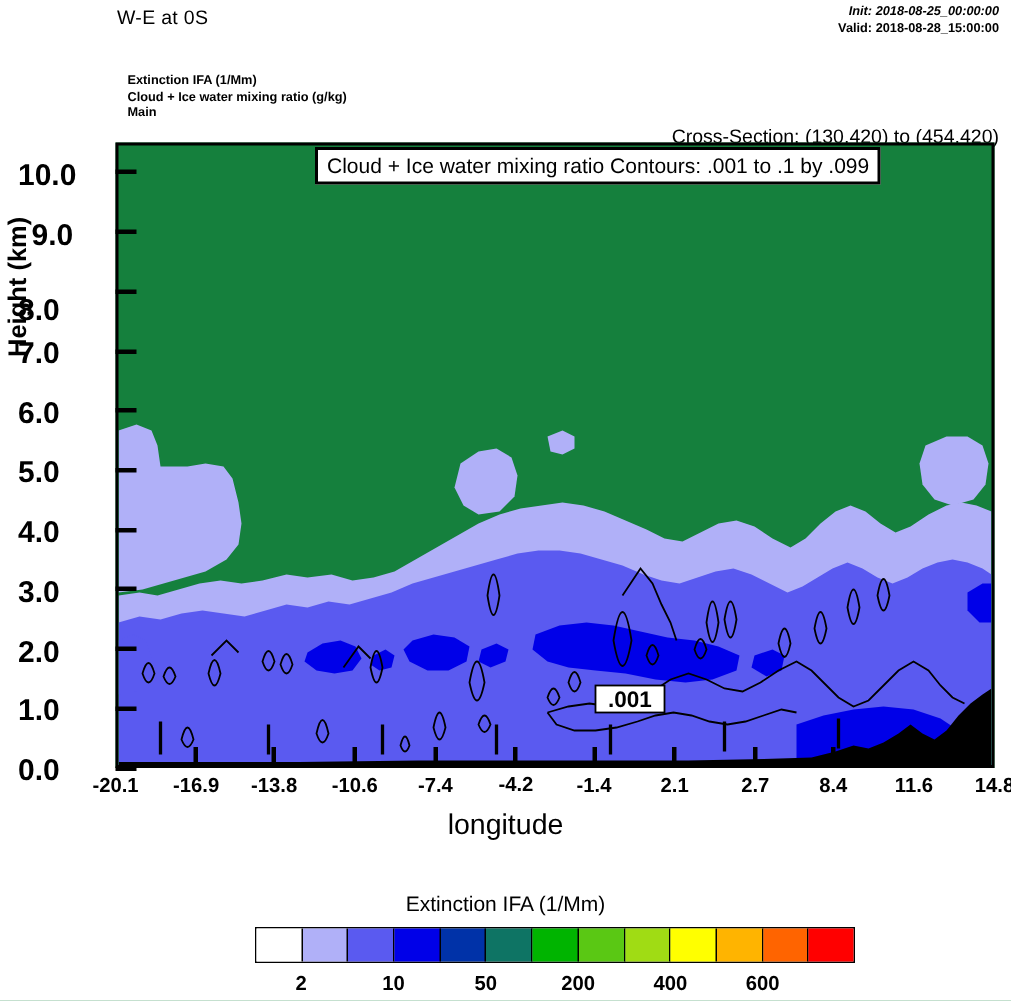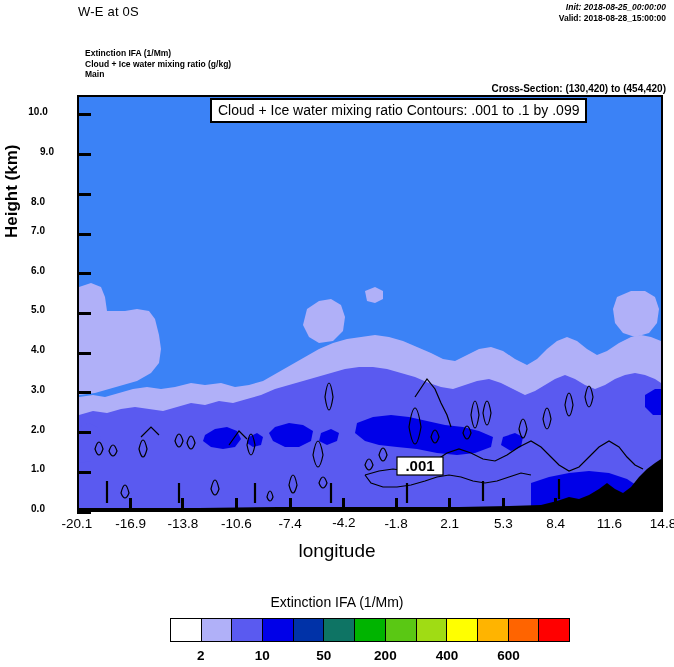--- a/index.html
+++ b/index.html
@@ -6,34 +6,34 @@
   body{width:674px;height:667px;position:relative;
        font-family:"Liberation Sans",sans-serif;color:#000;
        -webkit-font-smoothing:none;}
   .abs{position:absolute;}
 
   
   #main-title{left:78px;top:4px;font-size:13px;font-weight:normal;letter-spacing:.2px;}
   #init-time{right:8px;top:2px;font-size:8.5px;font-weight:bold;text-align:right;font-style:italic;}
   #valid-time{right:8px;top:13px;font-size:8.5px;font-weight:bold;text-align:right;}
   #field-block{left:85px;top:48px;font-size:8.5px;font-weight:bold;line-height:10.5px;}
-  #cross-section{right:8px;top:83px;font-size:10px;font-weight:bold;text-align:right;}
+  #cross-section{right:8px;top:83px;font-size:13px;font-weight:normal;text-align:right;}
 
   
   #plot-frame{left:77px;top:95px;width:586px;height:417px;
-              border:2px solid #000;box-sizing:border-box;background:#3b82f6;overflow:hidden;}
+              border:2px solid #000;box-sizing:border-box;background:#15803d;overflow:hidden;}
   #plot-svg{position:absolute;left:0;top:0;}
 
   
   #contour-title-box{left:210px;top:98px;border:2px solid #000;background:#fff;
                      padding:2px 6px 3px 6px;font-size:14px;line-height:16px;z-index:6;}
 
   
-  .ytick-label{right:0;width:52px;text-align:center;font-size:10px;font-weight:bold;}
-  .xtick-label{font-size:13.5px;font-weight:normal;text-align:center;width:60px;}
+  .ytick-label{right:0;width:52px;text-align:left;font-size:20px;font-weight:bold;}
+  .xtick-label{font-size:13.5px;font-weight:bold;text-align:center;width:60px;}
   #y-axis-title{left:2px;top:238px;font-size:17px;font-weight:bold;
                 transform:rotate(-90deg);transform-origin:left top;
                 white-space:nowrap;}
   #x-axis-title{left:0;top:540px;width:674px;text-align:center;font-size:19px;}
 
   
   #cbar-title{left:0;top:594px;width:674px;text-align:center;font-size:14px;}
   #cbar-wrap{left:170px;top:618px;width:400px;height:24px;
              border:1px solid #000;box-sizing:border-box;display:flex;}
   .cbar-cell{flex:1 1 0;height:100%;border-right:1px solid #000;box-sizing:border-box;}
@@ -200,25 +200,25 @@
     <div class="abs xtick-label" style="top: 516px; left: 100.731px;">-16.9</div>
     <div class="abs" style="left: 129.231px; top: 498px; width: 3px; height: 14px; background: rgb(0, 0, 0); z-index: 5;"></div>
     <div class="abs xtick-label" style="top: 516px; left: 152.782px;">-13.8</div>
     <div class="abs" style="left: 181.282px; top: 498px; width: 3px; height: 14px; background: rgb(0, 0, 0); z-index: 5;"></div>
     <div class="abs xtick-label" style="top: 516px; left: 206.513px;">-10.6</div>
     <div class="abs" style="left: 235.013px; top: 498px; width: 3px; height: 14px; background: rgb(0, 0, 0); z-index: 5;"></div>
     <div class="abs xtick-label" style="top: 516px; left: 260.244px;">-7.4</div>
     <div class="abs" style="left: 288.744px; top: 498px; width: 3px; height: 14px; background: rgb(0, 0, 0); z-index: 5;"></div>
     <div class="abs xtick-label" style="top: 515px; left: 313.974px;">-4.2</div>
     <div class="abs" style="left: 342.474px; top: 498px; width: 3px; height: 14px; background: rgb(0, 0, 0); z-index: 5;"></div>
-    <div class="abs xtick-label" style="top: 516px; left: 366.026px;">-1.8</div>
+    <div class="abs xtick-label" style="top: 516px; left: 366.026px;">-1.4</div>
     <div class="abs" style="left: 394.526px; top: 498px; width: 3px; height: 14px; background: rgb(0, 0, 0); z-index: 5;"></div>
     <div class="abs xtick-label" style="top: 516px; left: 419.756px;">2.1</div>
     <div class="abs" style="left: 448.256px; top: 498px; width: 3px; height: 14px; background: rgb(0, 0, 0); z-index: 5;"></div>
-    <div class="abs xtick-label" style="top: 516px; left: 473.487px;">5.3</div>
+    <div class="abs xtick-label" style="top: 516px; left: 473.487px;">2.7</div>
     <div class="abs" style="left: 501.987px; top: 498px; width: 3px; height: 14px; background: rgb(0, 0, 0); z-index: 5;"></div>
     <div class="abs xtick-label" style="top: 516px; left: 525.539px;">8.4</div>
     <div class="abs" style="left: 554.039px; top: 498px; width: 3px; height: 14px; background: rgb(0, 0, 0); z-index: 5;"></div>
     <div class="abs xtick-label" style="top: 516px; left: 579.269px;">11.6</div>
     <div class="abs" style="left: 607.769px; top: 498px; width: 3px; height: 14px; background: rgb(0, 0, 0); z-index: 5;"></div>
     <div class="abs xtick-label" style="top: 516px; left: 633px;">14.8</div>
   </div>
 
 <div class="abs" id="cbar-title">Extinction IFA  (1/Mm)</div>
 <div class="abs" id="cbar-wrap">

